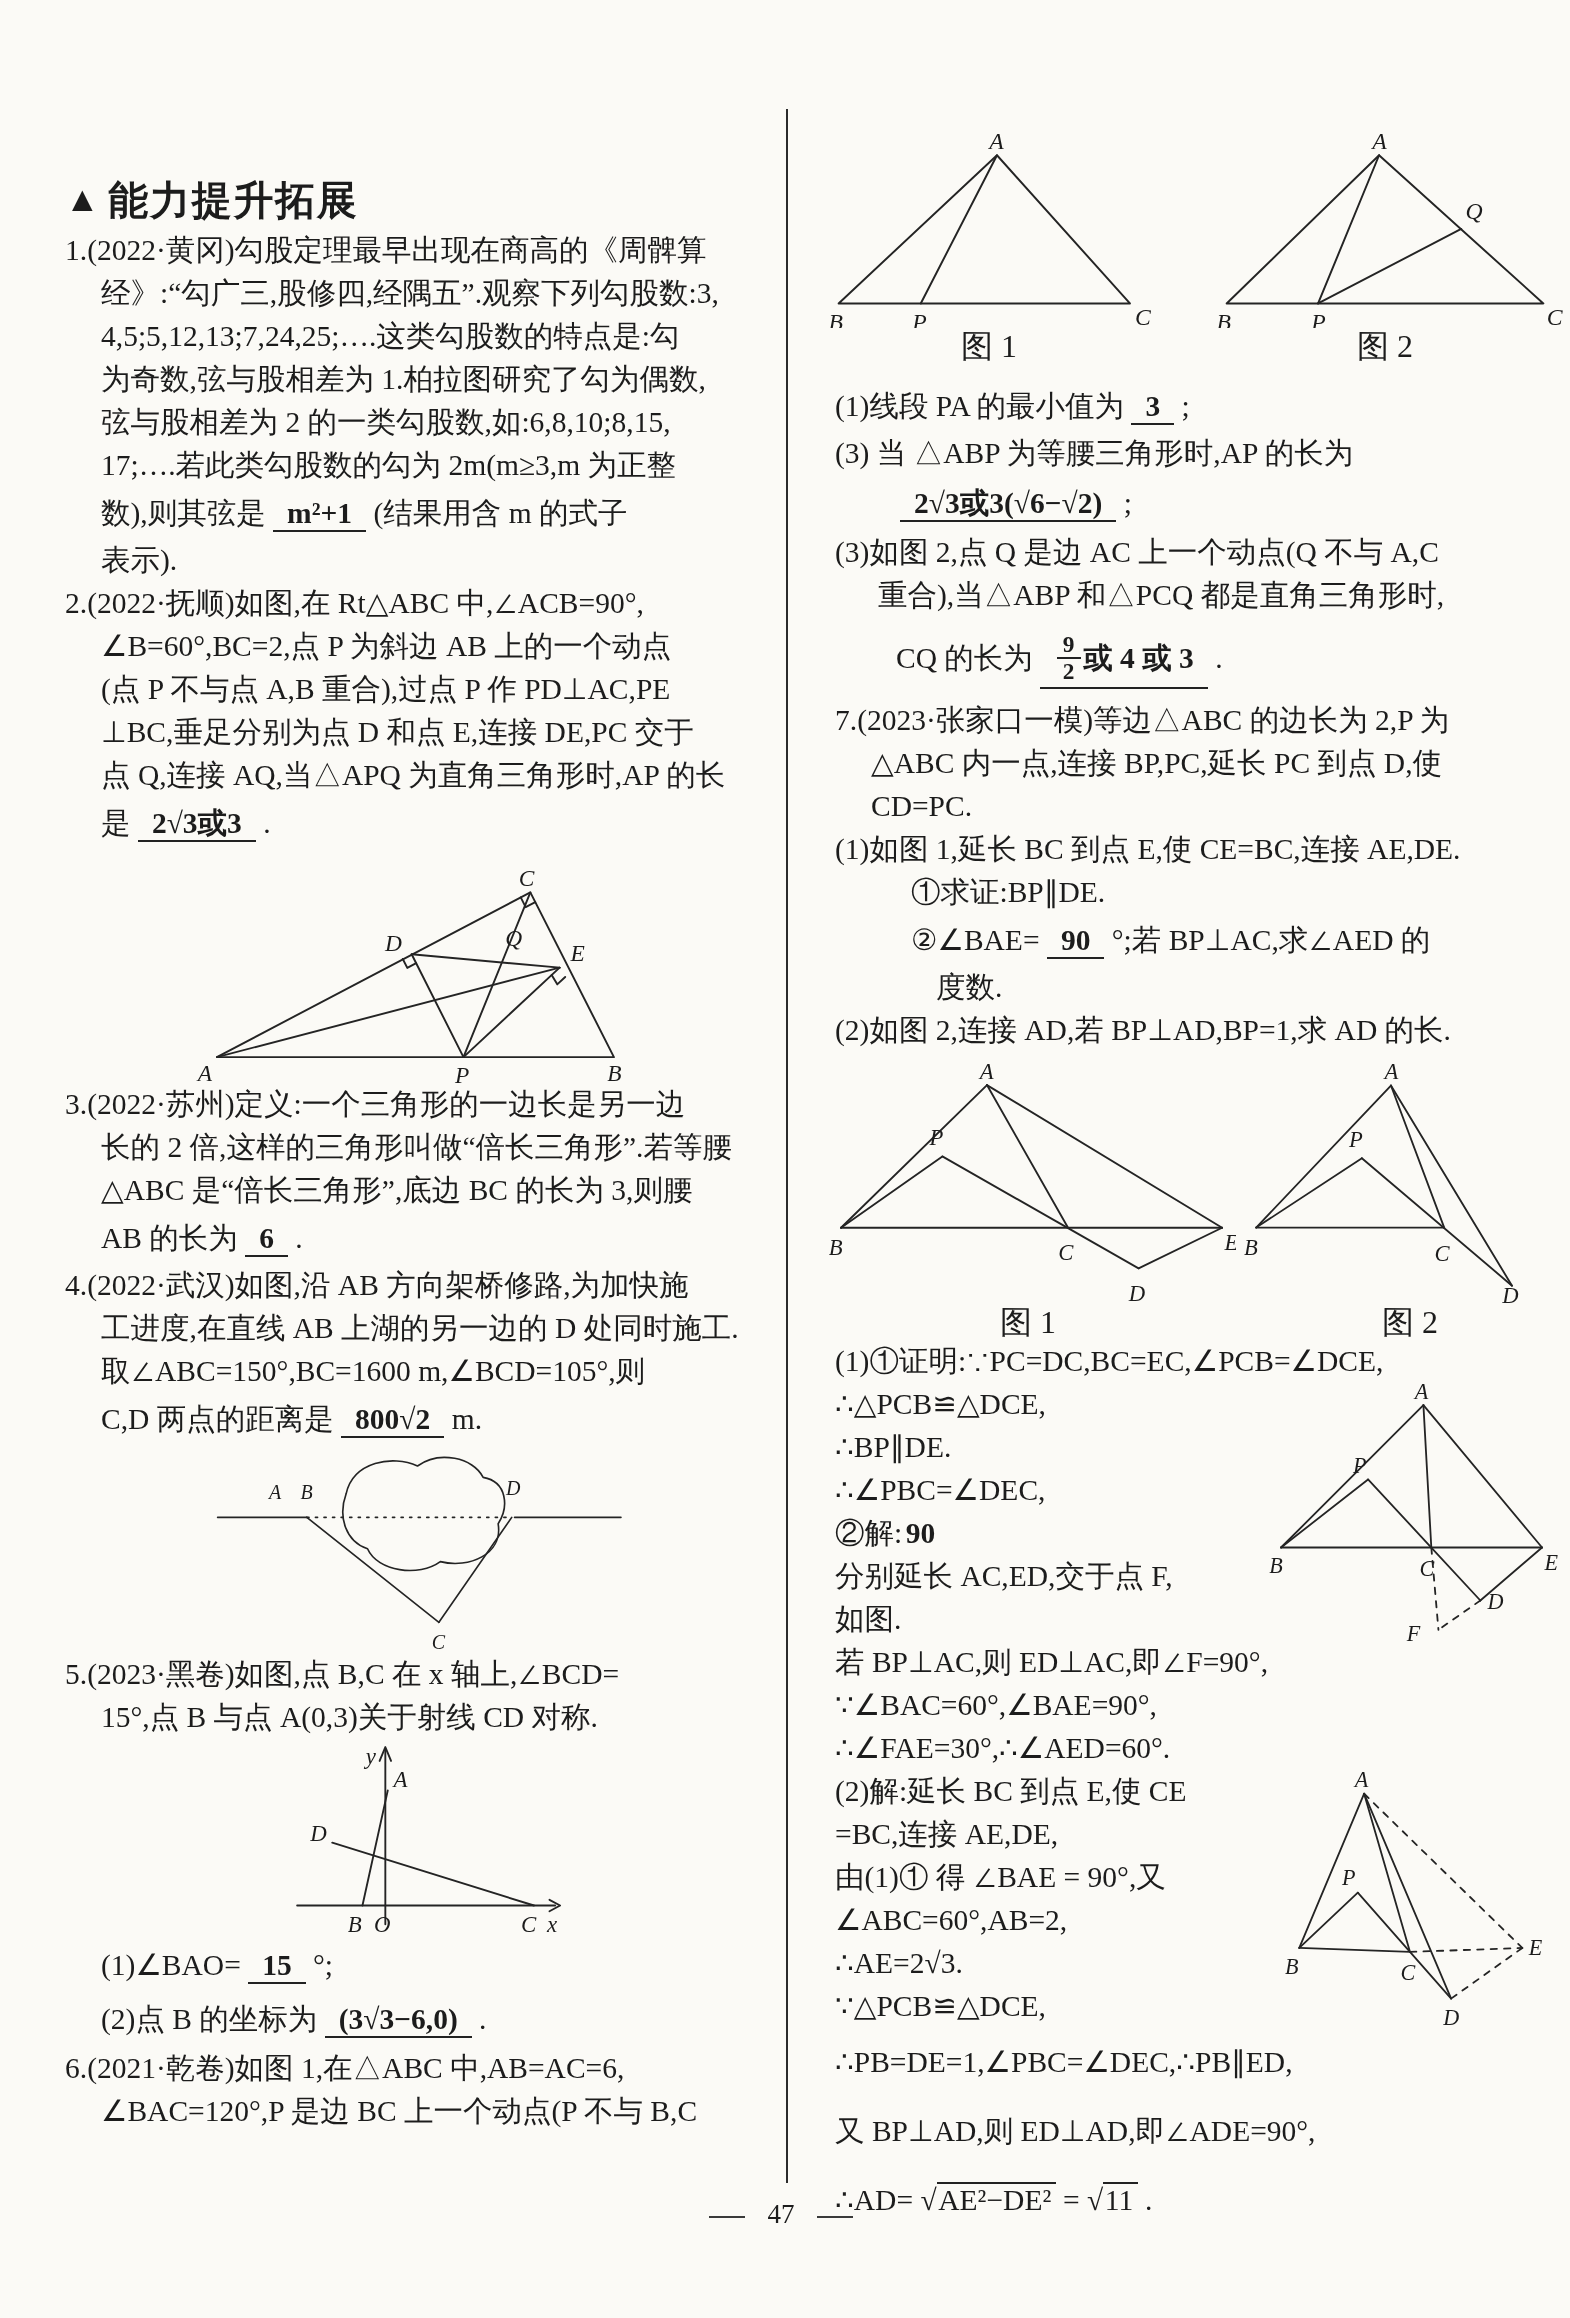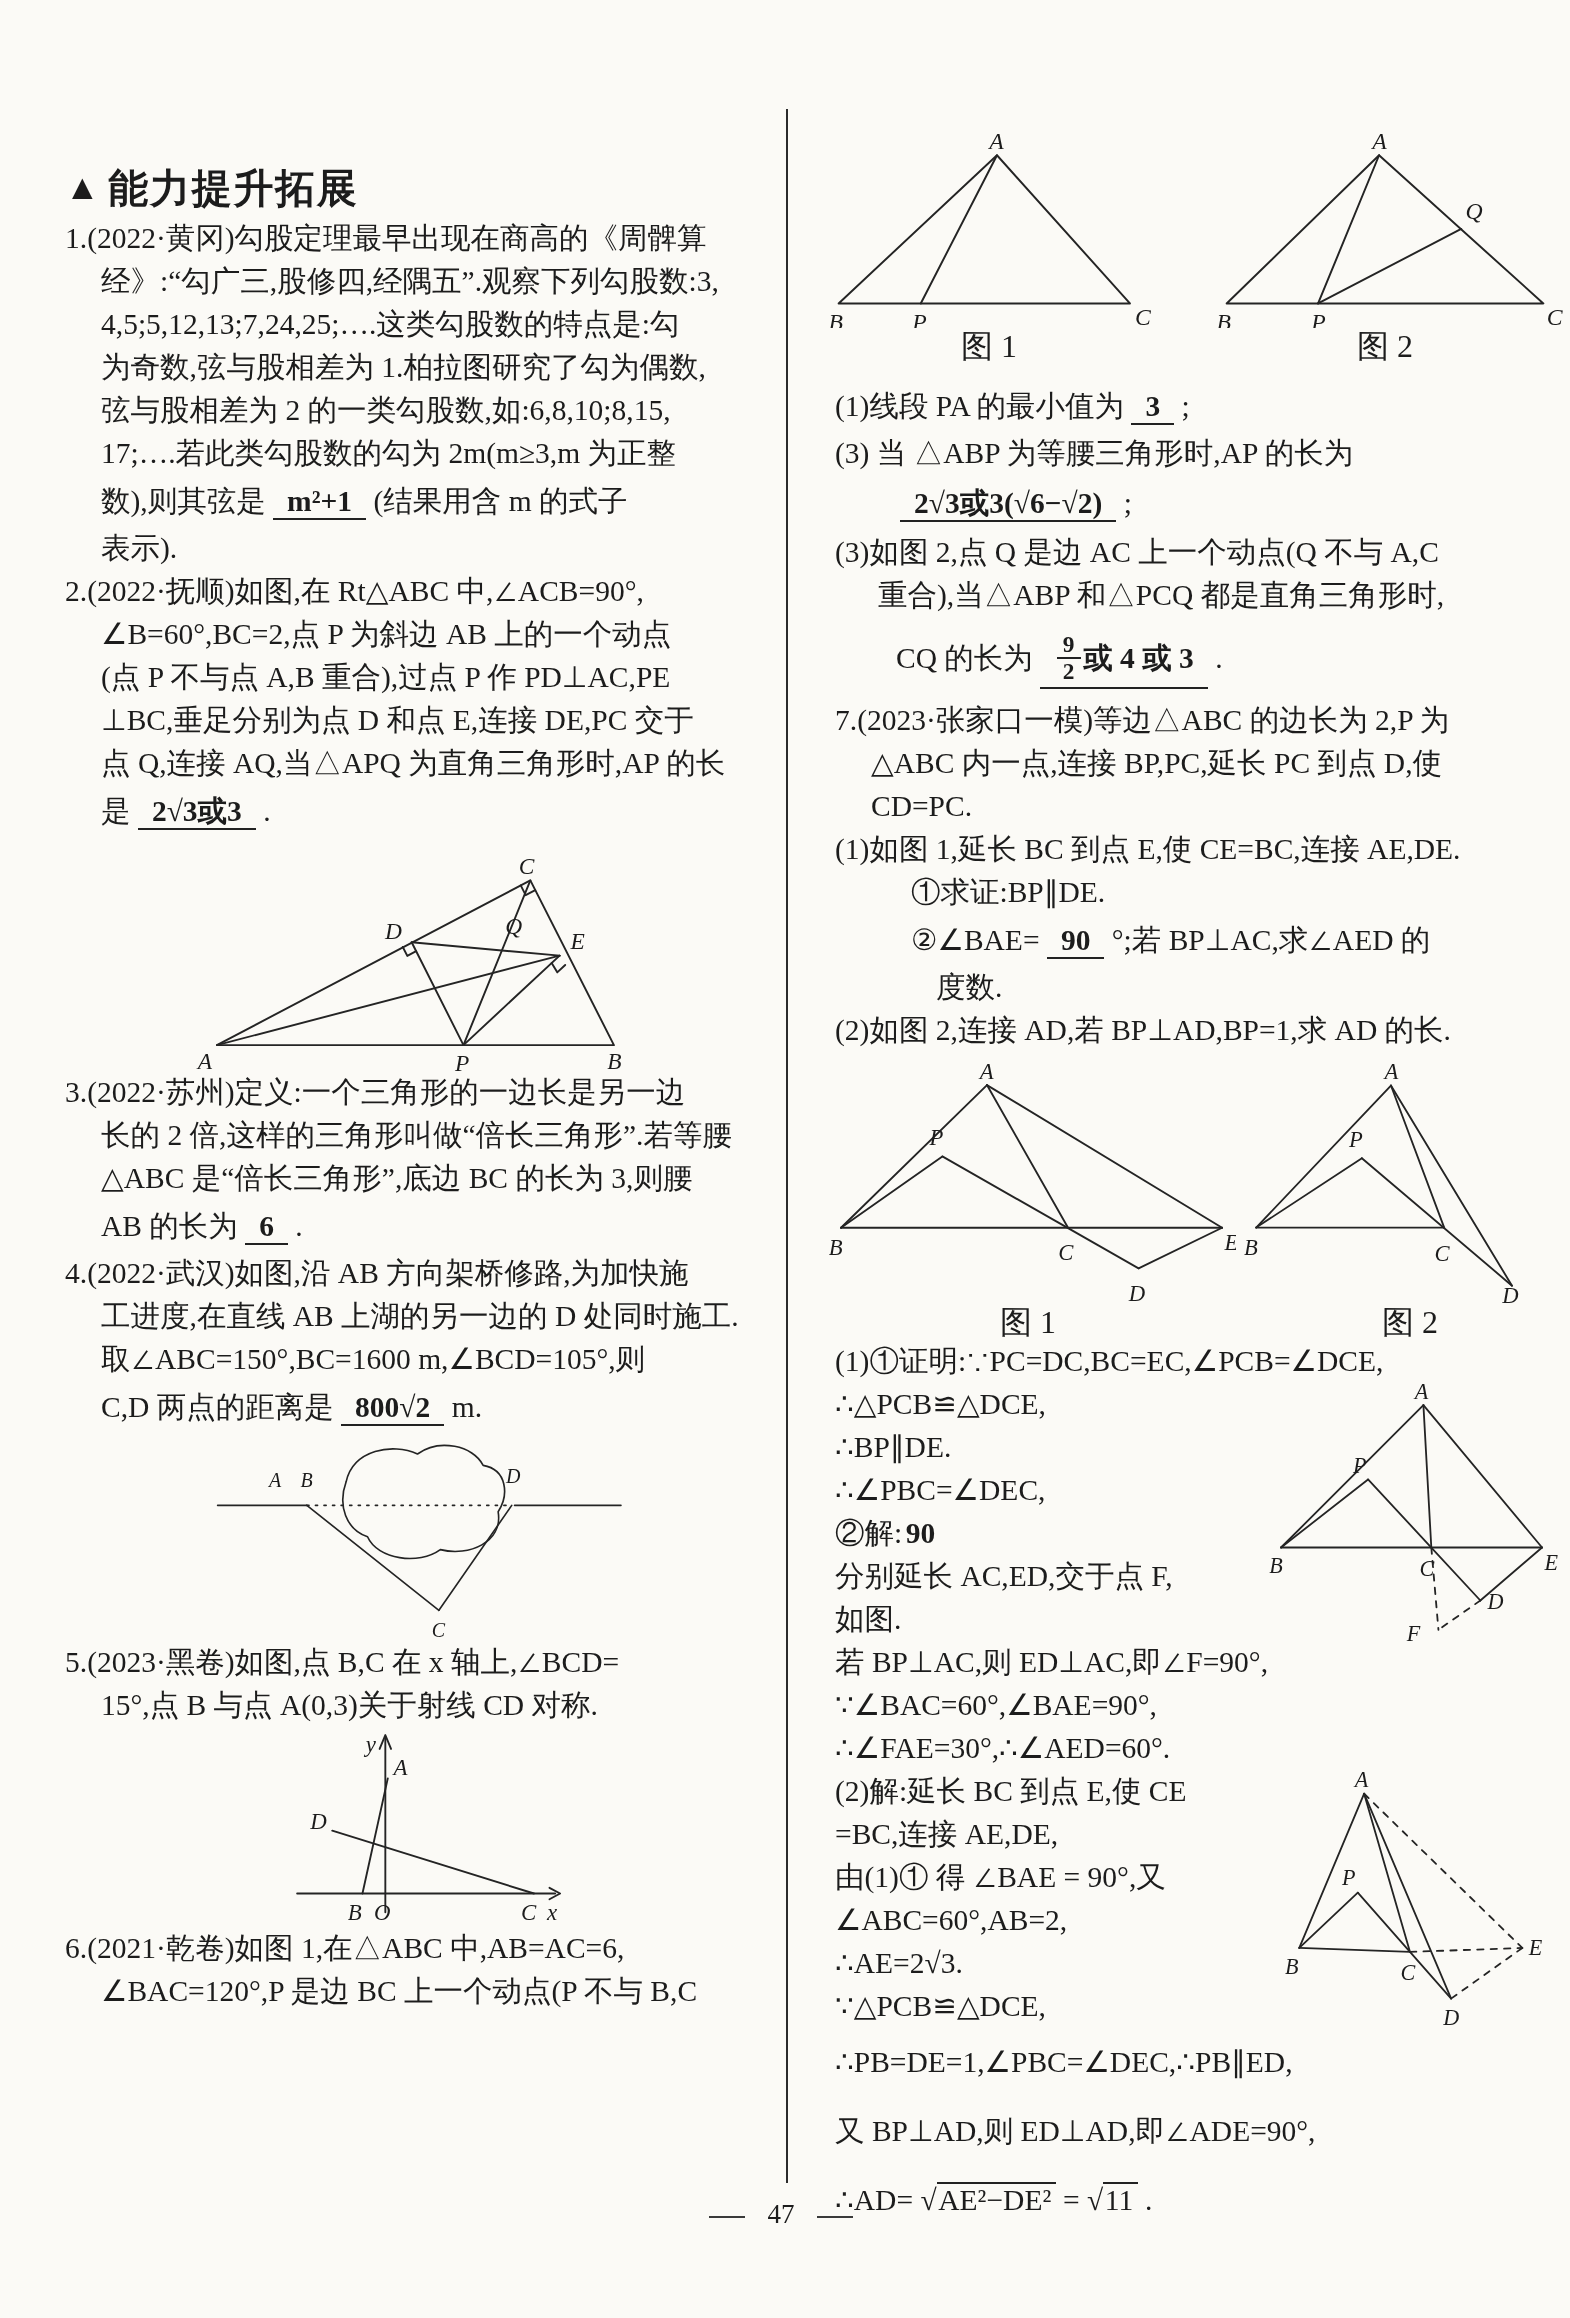--- a/index.html
+++ b/index.html
@@ -1,20 +1,20 @@
 <!DOCTYPE html>
 <html style="font-size:14px"><head>
 <meta charset="utf-8">
 <style>
   html,body{margin:0;padding:0;background:#d8d8d4;}
   .page{position:relative;width:1570px;height:2319px;background:#fbfaf6;overflow:hidden;
         font-family:"Liberation Serif",serif;color:#1c1c1c;}
   .divider{position:absolute;left:786px;top:109px;width:1.7px;height:2074px;background:#2b2b2b;}
   .col{position:absolute;}
-  .col-left{left:65px;top:130px;width:705px;}
+  .col-left{left:65px;top:142px;width:705px;}
   .col-right{left:835px;top:129px;width:728px;}
   .header{font-size:40px;font-weight:bold;height:56px;line-height:56px;margin-top:31px;letter-spacing:1.7px;}
   .hicon{font-size:35px;margin-right:7px;position:relative;top:-2.6px;}
   .line{height:43px;line-height:43px;font-size:29.5px;white-space:nowrap;}
   .t60{height:52px;line-height:52px;}
   .t64{height:56px;line-height:56px;}
   .t80{height:69px;line-height:69px;}
   .t95{height:82px;line-height:82px;}
   .prob{padding-left:36px;}
   .first{margin-left:-36px;}
@@ -141,20 +141,24 @@
         <text x="126" y="32">y</text>
         <text x="348" y="238">x</text>
         <text x="160" y="60">A</text>
         <text x="58" y="126">D</text>
         <text x="104" y="238">B</text>
         <text x="136" y="238">O</text>
         <text x="316" y="238">C</text>
       </svg>
     </div>
 
+    <div class="prob">
+      <div class="line t60">(1)∠BAO= <span class="ans">15</span> °;</div>
+      <div class="line t64">(2)点 B 的坐标为 <span class="ans">(3√3−6,0)</span> .</div>
+    </div>
 
     <div class="prob">
       <div class="line first">6.(2021·乾卷)如图 1,在△ABC 中,AB=AC=6,</div>
       <div class="line">∠BAC=120°,P 是边 BC 上一个动点(P 不与 B,C</div>
     </div>
   </div>
 
   <div class="col col-right">
 
     <div class="figrow">

